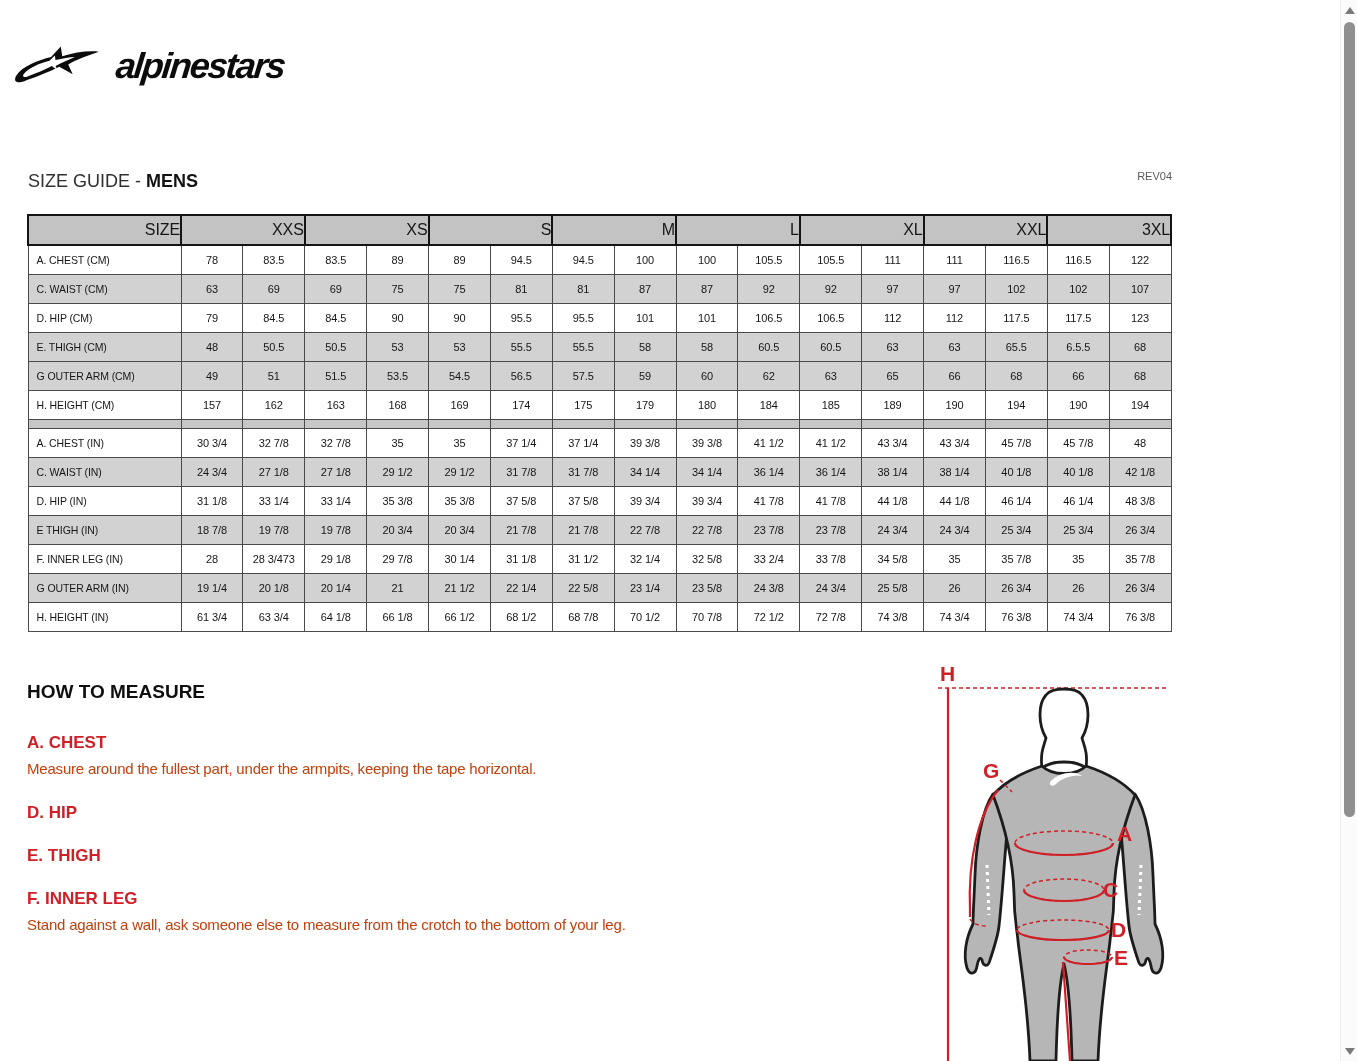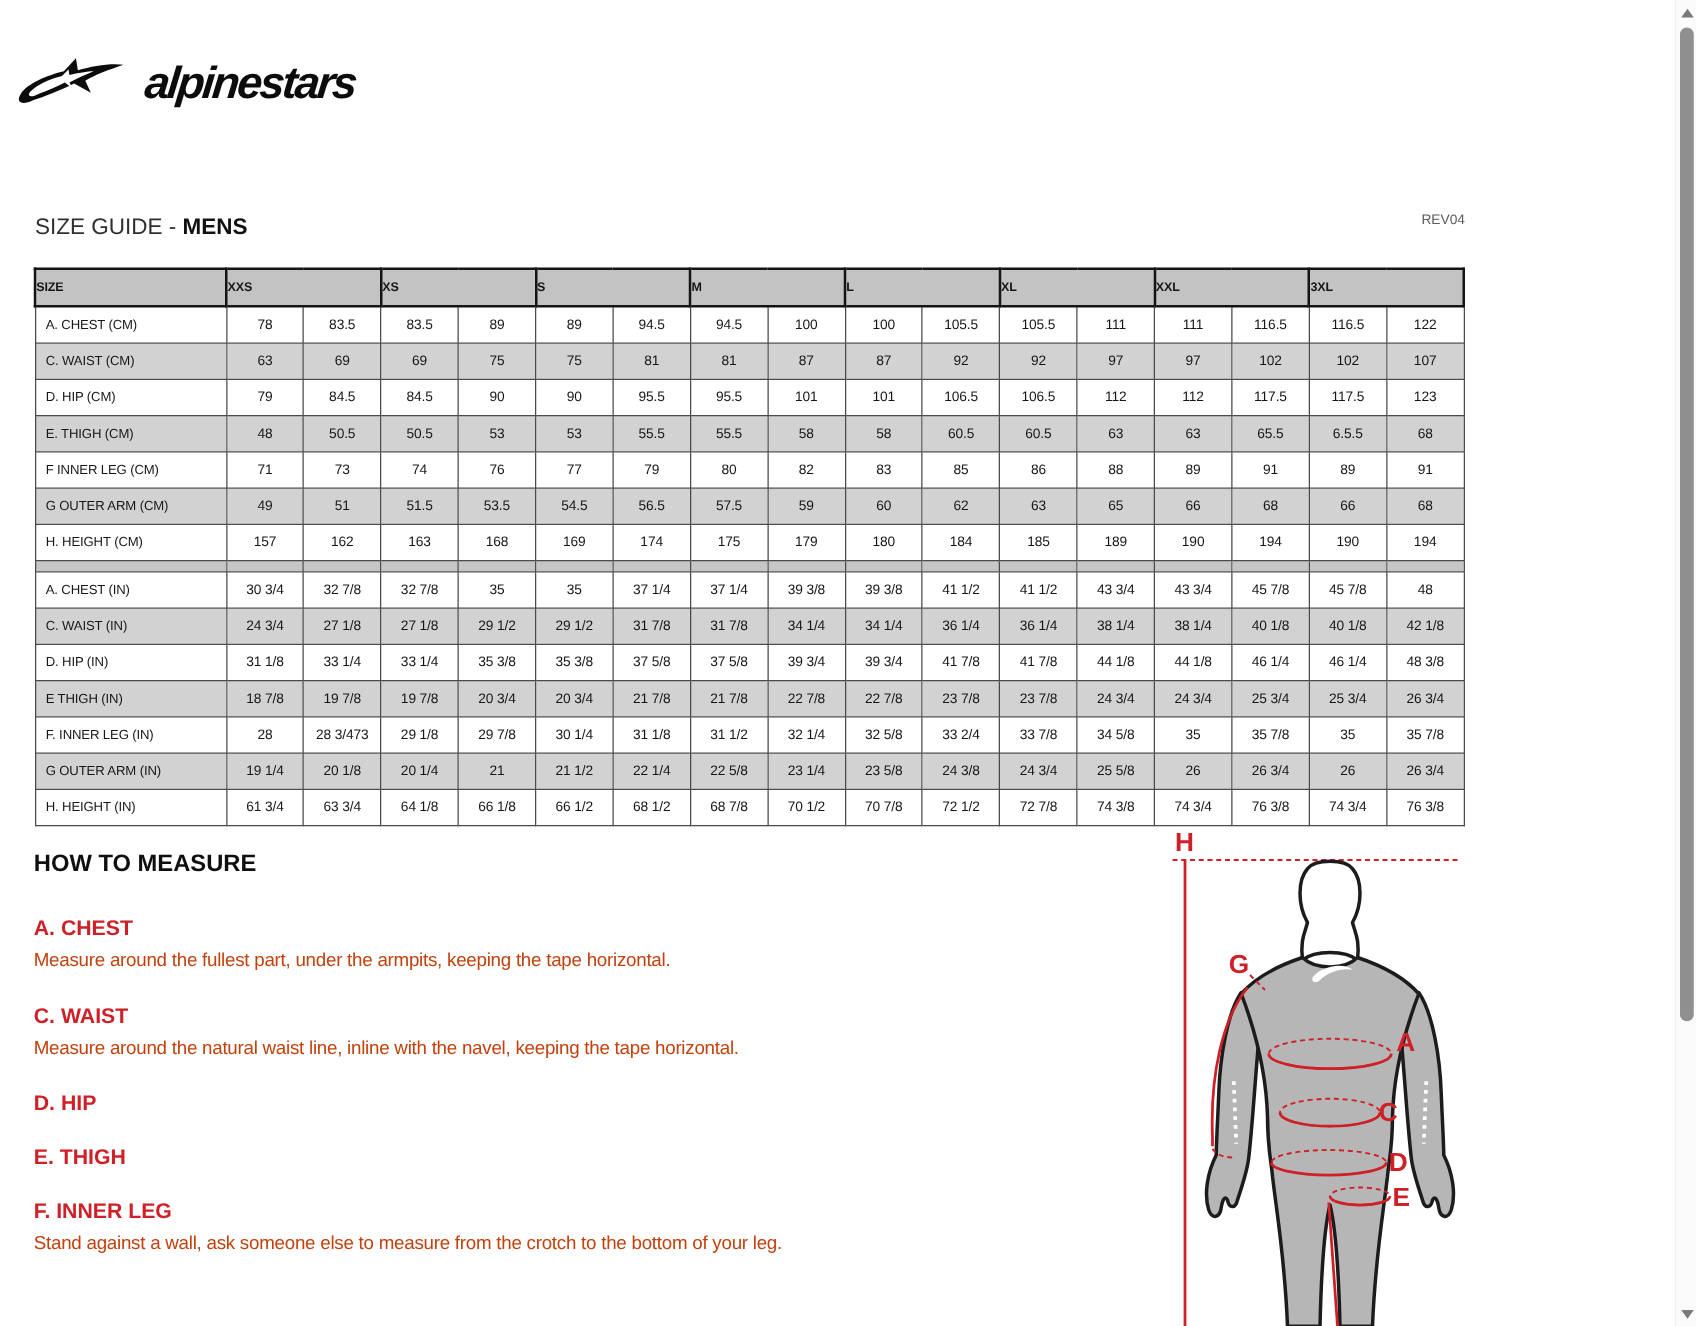--- a/index.html
+++ b/index.html
@@ -24,21 +24,21 @@
          font-size:11px; color:#5a5a5a; }
 
   
   .tablewrap { position:absolute; left:27px; top:214px; }
   table.size-table {
     border-collapse:collapse; table-layout:fixed; width:1143px;
     font-size:11px; color:#161616; letter-spacing:-0.1px;
   }
   table.size-table th {
     height:30px; background:#c3c3c3; border:2px solid #141414;
-    font-size:10px; font-weight:bold; text-align:left; padding:0;
+    font-size:16px; font-weight:normal; text-align:right; padding:0;
   }
   table.size-table td {
     height:29px; border:1px solid #4a4a4a; text-align:center; padding:0;
     background:#fff; overflow:hidden; white-space:nowrap;
   }
   table.size-table td.lbl {
     text-align:left; padding-left:8px; font-weight:normal; font-size:10.5px;
   }
   table.size-table tr.alt td { background:#d2d2d2; }
   table.size-table tr.sep td { height:9px; background:#c6c6c6; }
@@ -190,39 +190,20 @@
             <td>58</td>
             <td>58</td>
             <td>60.5</td>
             <td>60.5</td>
             <td>63</td>
             <td>63</td>
             <td>65.5</td>
             <td>6.5.5</td>
             <td>68</td>
           </tr>
-          <tr>
-            <td class="lbl">F INNER LEG (CM)</td>
-            <td>71</td>
-            <td>73</td>
-            <td>74</td>
-            <td>76</td>
-            <td>77</td>
-            <td>79</td>
-            <td>80</td>
-            <td>82</td>
-            <td>83</td>
-            <td>85</td>
-            <td>86</td>
-            <td>88</td>
-            <td>89</td>
-            <td>91</td>
-            <td>89</td>
-            <td>91</td>
-          </tr>
           <tr class="alt">
             <td class="lbl">G OUTER ARM (CM)</td>
             <td>49</td>
             <td>51</td>
             <td>51.5</td>
             <td>53.5</td>
             <td>54.5</td>
             <td>56.5</td>
             <td>57.5</td>
             <td>59</td>
@@ -411,24 +392,20 @@
   </div>
 
   <div class="howto">
     <h2>HOW TO MEASURE</h2>
     <div>
         <div class="howto-item">
           <h3>A. CHEST</h3>
           <p>Measure around the fullest part, under the armpits, keeping the tape horizontal.</p>
         </div>
         <div class="howto-item">
-          <h3>C. WAIST</h3>
-          <p>Measure around the natural waist line, inline with the navel, keeping the tape horizontal.</p>
-        </div>
-        <div class="howto-item">
           <h3>D. HIP</h3>
         </div>
         <div class="howto-item">
           <h3>E. THIGH</h3>
         </div>
         <div class="howto-item">
           <h3>F. INNER LEG</h3>
           <p>Stand against a wall, ask someone else to measure from the crotch to the bottom of your leg.</p>
         </div>
       </div>

